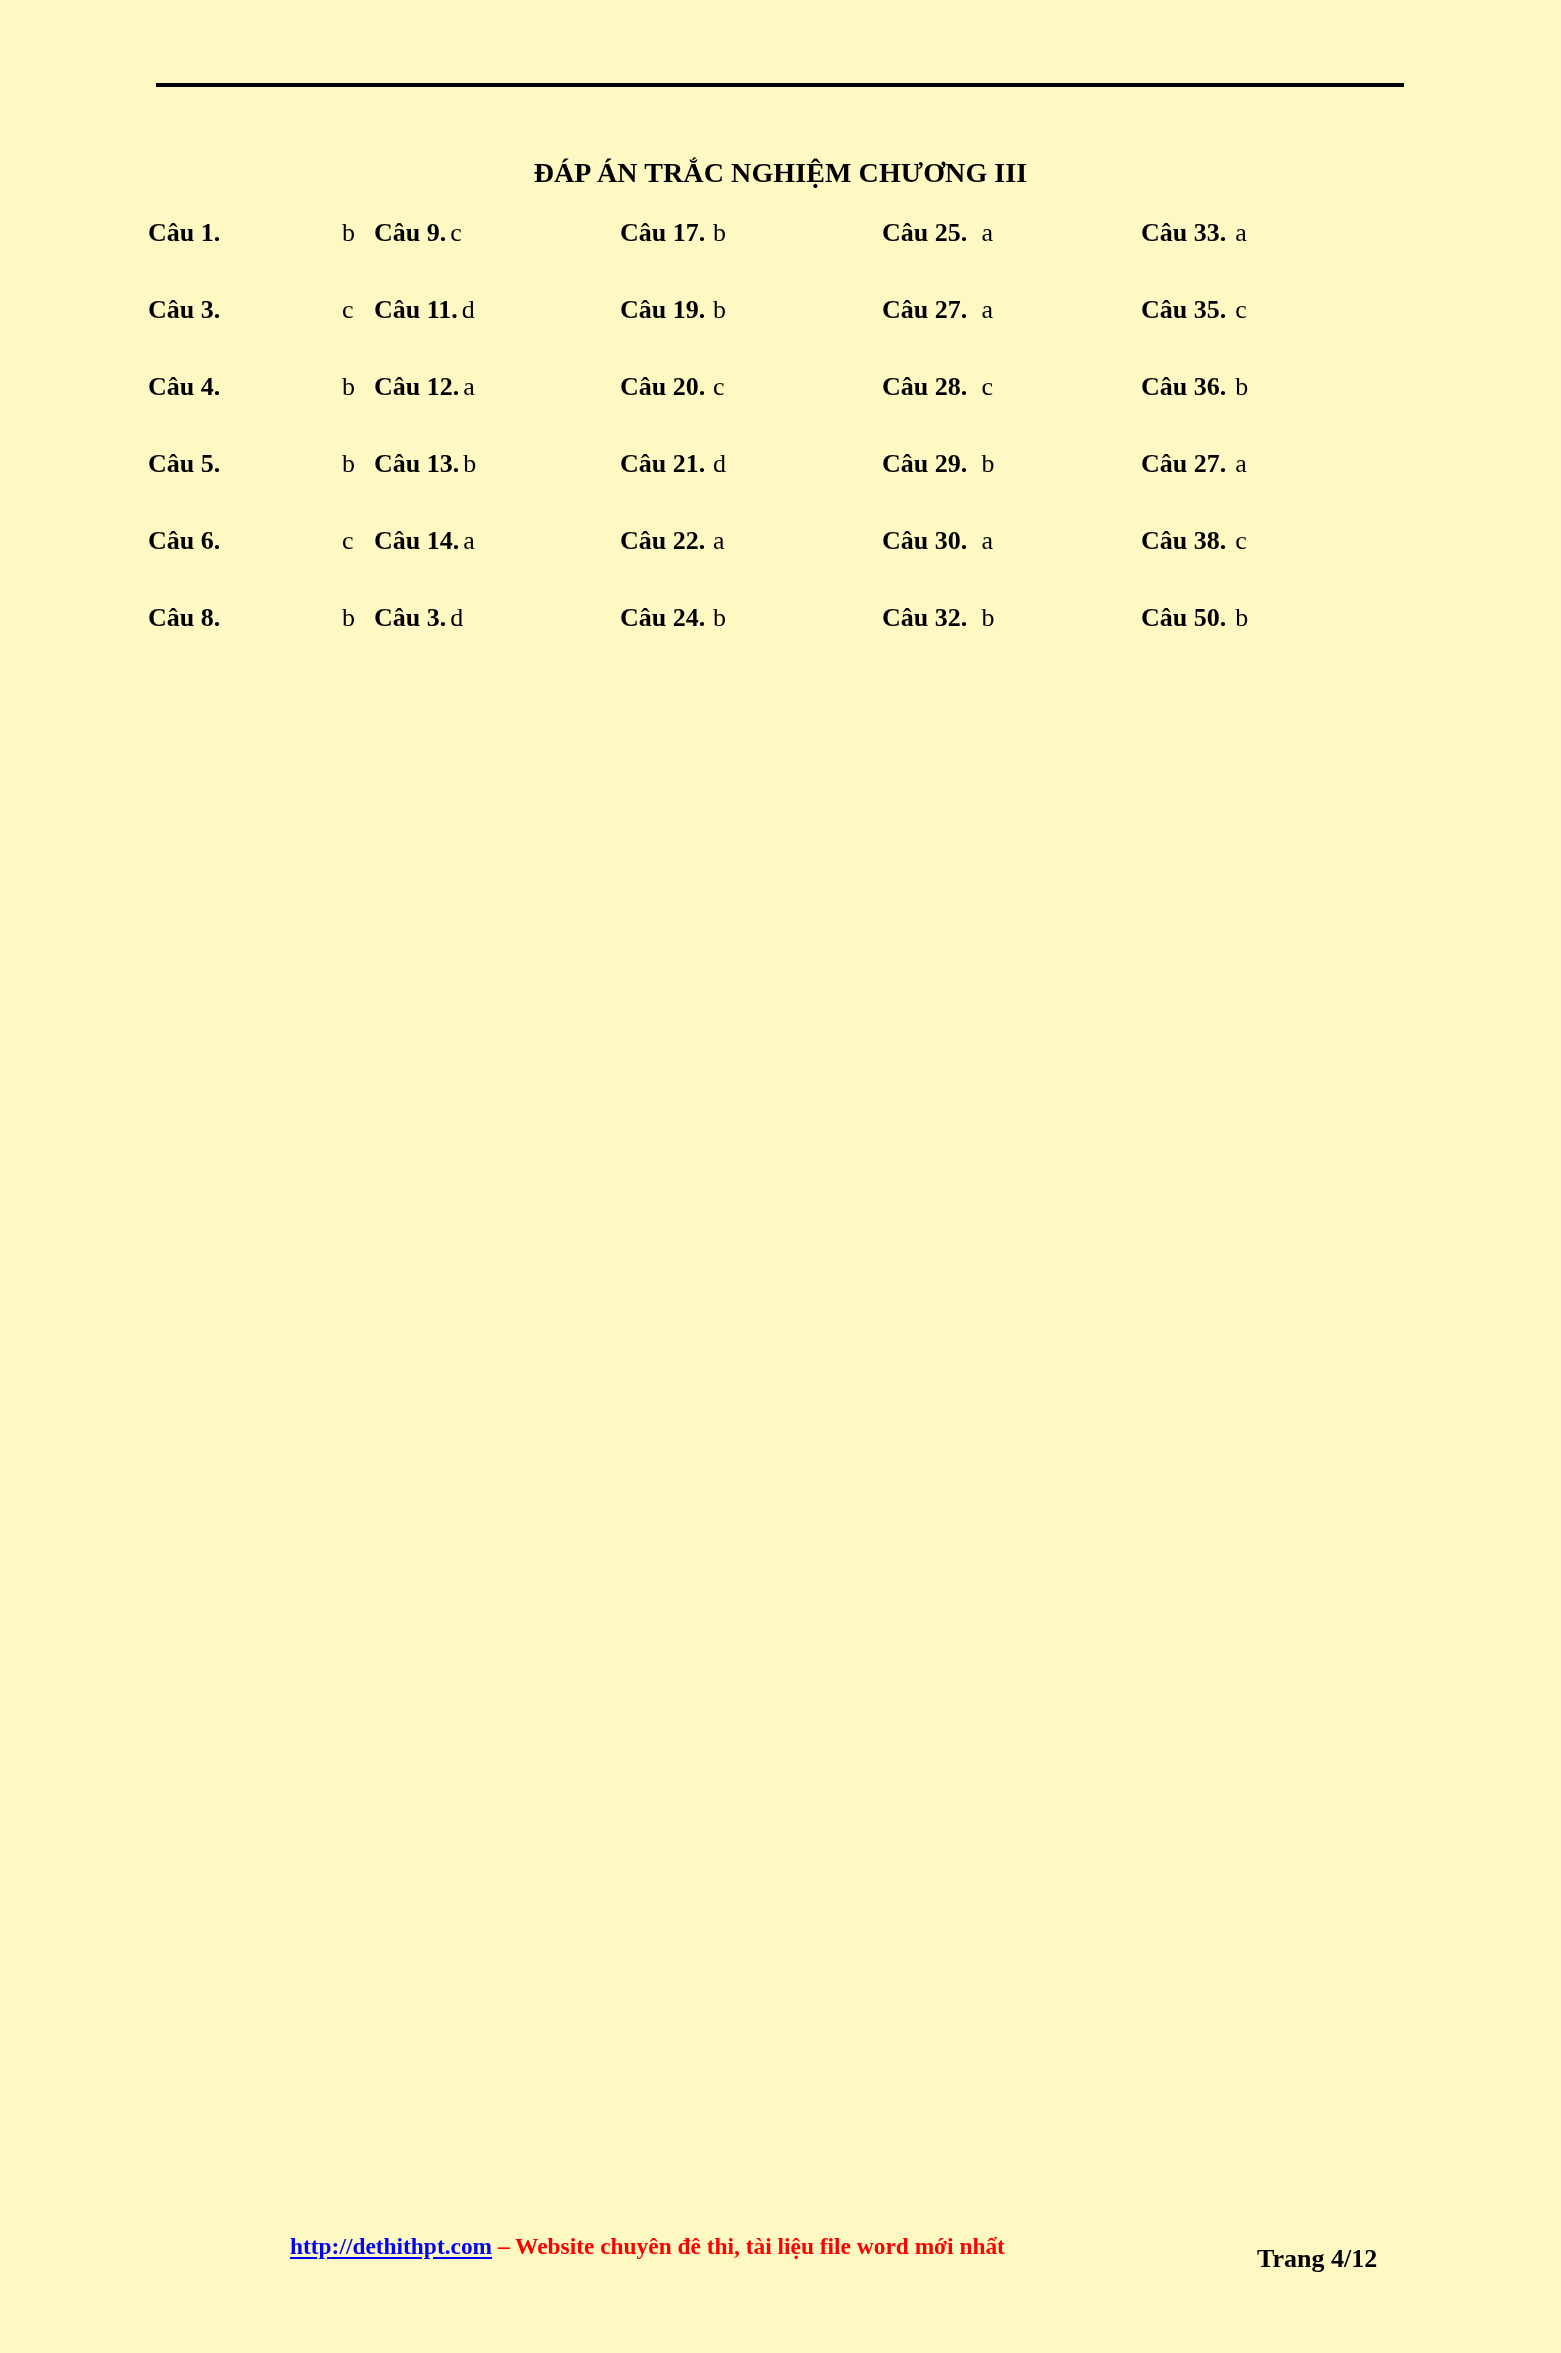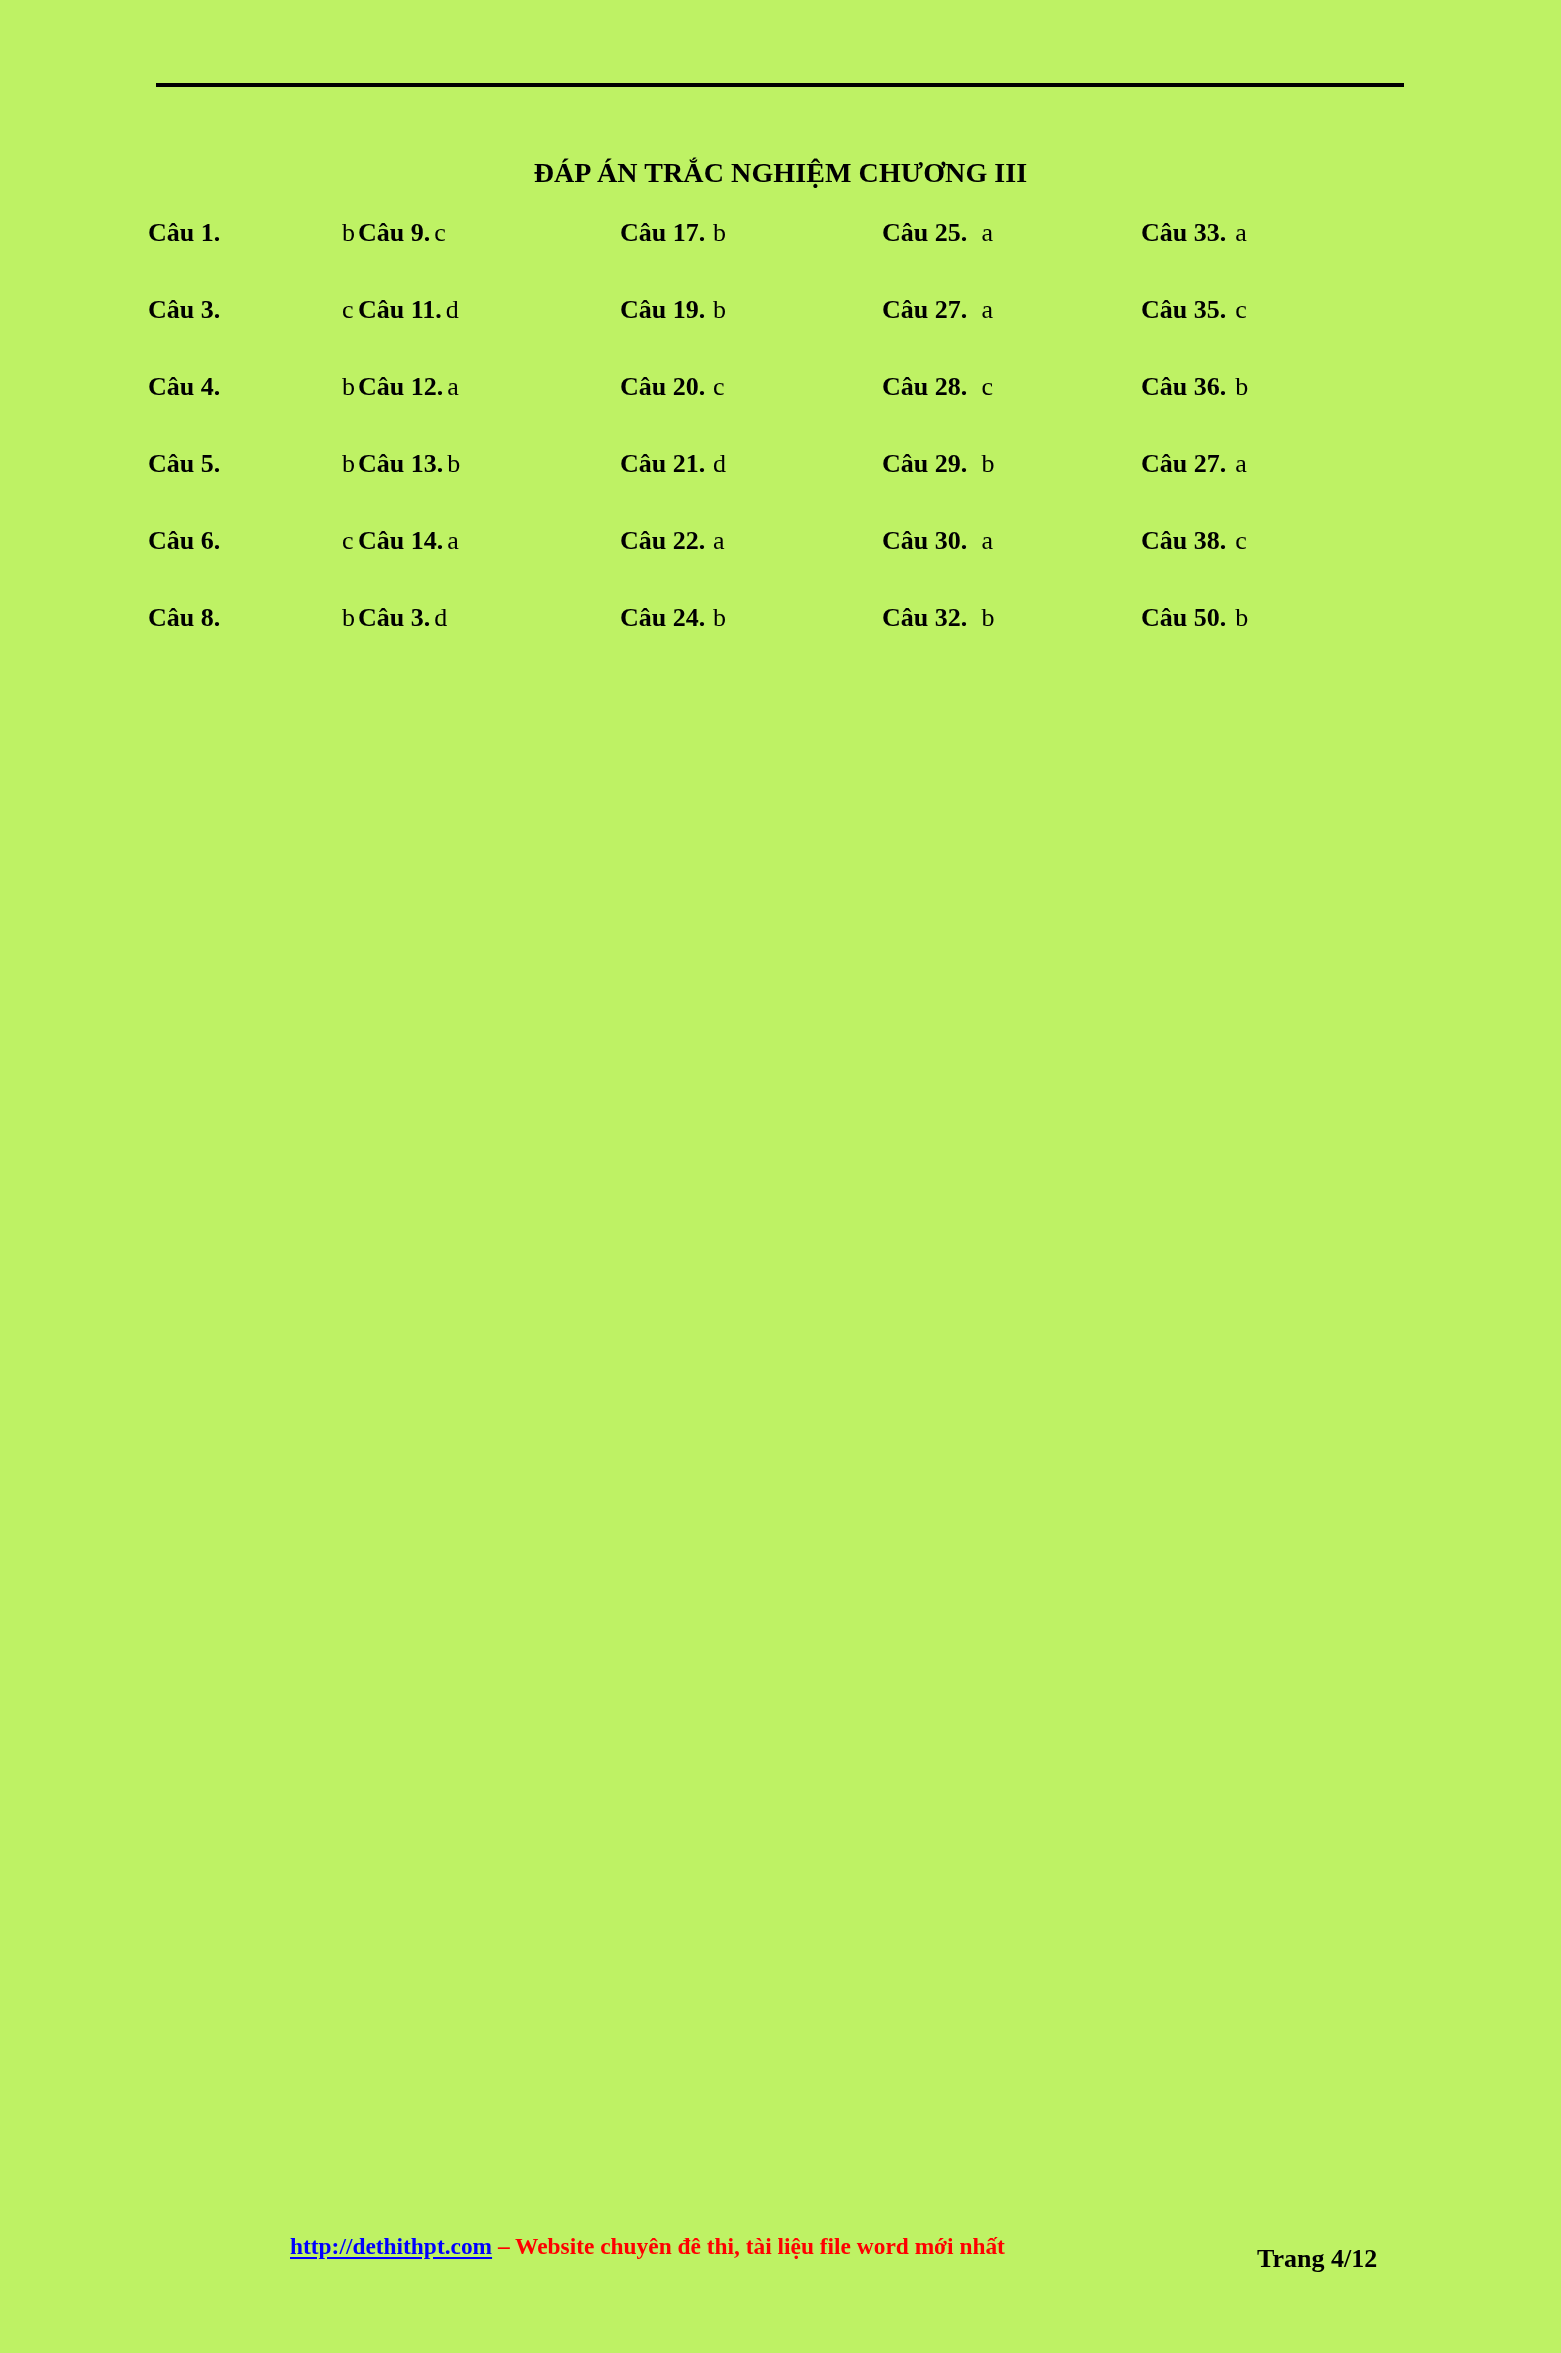--- a/index.html
+++ b/index.html
@@ -8,21 +8,21 @@
     background: #ffffff;
   }
   body {
     font-family: "Liberation Serif", "DejaVu Serif", serif;
     color: #000000;
   }
   .page {
     position: relative;
     width: 1561px;
     height: 2354px;
-    background: #bef264;
+    background: #fef9c3;
     overflow: hidden;
   }
 
   
   .header-rule {
     position: absolute;
     left: 156px;
     top: 83px;
     width: 1248px;
     height: 3.9px;
@@ -63,21 +63,21 @@
   }
   .cell .q-label {
     font-weight: bold;
   }
   .cell .q-answer {
     font-weight: normal;
   }
 
   
   .col-0 { left: 148px; }
-  .col-1 { left: 358px; }
+  .col-1 { left: 374px; }
   .col-2 { left: 620px; }
   .col-3 { left: 882px; }
   .col-4 { left: 1141px; }
 
   
   .col-0 .q-answer {
     position: absolute;
     left: 194px;
     top: 0;
   }

